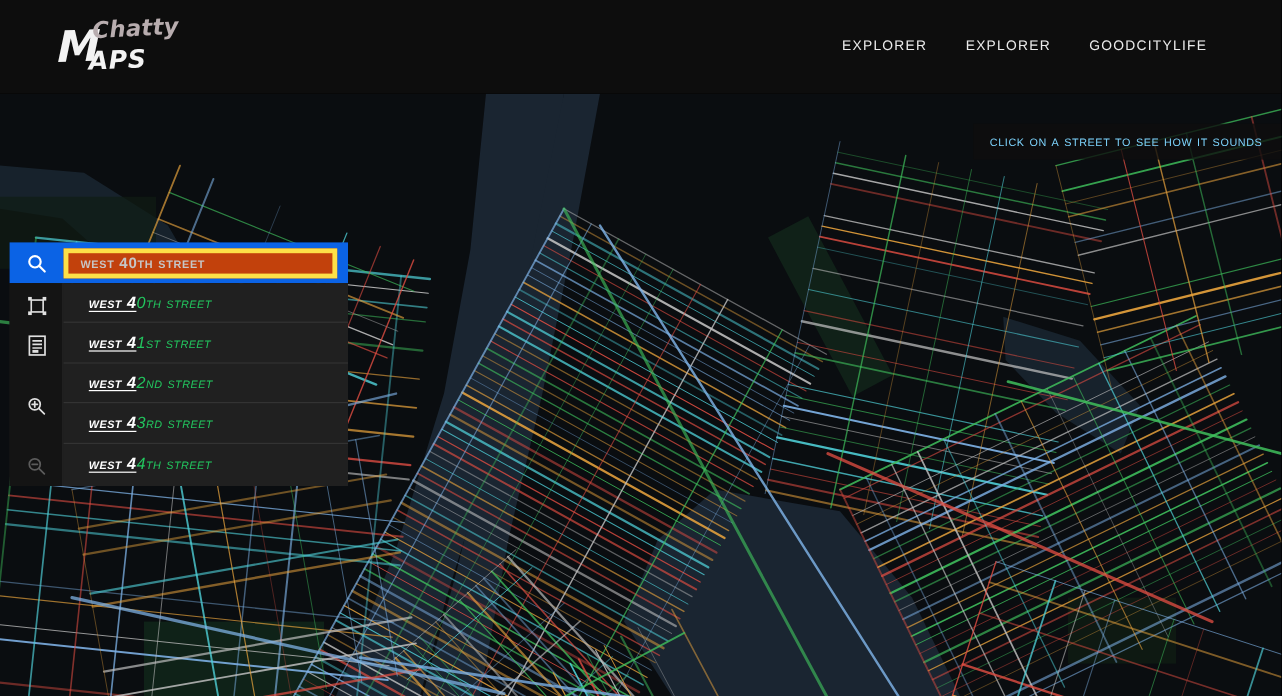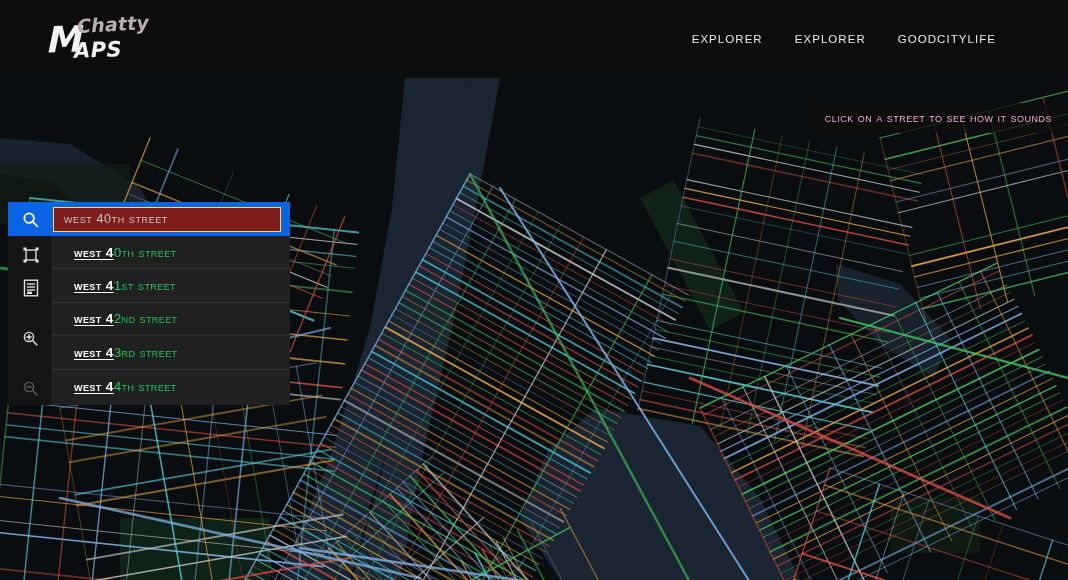--- a/index.html
+++ b/index.html
@@ -75,21 +75,21 @@
     font-style: italic;
     font-size: 21px;
     line-height: 21px;
     color: #f2f2f2;
     letter-spacing: 0.4px;
     transform: rotate(-2deg);
   }
 
   .nav {
     position: absolute;
-    right: 72px;
+    right: 62px;
     top: 33px;
     display: flex;
     gap: 32px;
     align-items: flex-start;
   }
   .nav-link {
     color: #ebebeb;
     font-size: 11.5px;
     letter-spacing: 1.05px;
     text-decoration: none;
@@ -112,21 +112,21 @@
   
   .map-hint {
     position: absolute;
     right: 0px;
     top: 25px;
     height: 30px;
     display: flex;
     align-items: center;
     padding: 0 16px 0 14px;
     background: rgba(14,14,14,0.80);
-    color: #f9a8d4;
+    color: #7dd3fc;
     font-size: 12.5px;
     letter-spacing: 0.5px;
     font-variant: small-caps;
     text-transform: lowercase;
     z-index: 30;
     white-space: nowrap;
   }
   .map-hint::first-letter { text-transform: uppercase; }
 
   
@@ -152,38 +152,40 @@
     display: flex;
     align-items: center;
     justify-content: center;
     flex: 0 0 45px;
   }
   .search-input {
     width: 228px;
     height: 25px;
     margin: 0 4px 0 0;
     box-sizing: border-box;
-    background: #7f1d1d;
-    border: 1px solid #fde047;
+    background: #c2410c;
+    border: 4px solid #fde047;
     outline: none;
     color: #c6c6c6;
     font-size: 12.5px;
     letter-spacing: 0.6px;
     padding: 0 10px;
     font-family: "Liberation Sans", sans-serif;
     font-variant: small-caps;
     text-transform: lowercase;
+    font-weight: bold;
   }
   .search-input::placeholder { color: #6a6a6a; }
 
   .panel {
     position: relative;
     width: 282px;
     background: #1a1a1a;
     display: flex;
+    font-style: italic;
   }
   .tool-rail {
     width: 45px;
     flex: 0 0 45px;
     background: #141414;
     border-right: 1px solid #2a2a2a;
     padding-top: 2px;
     box-sizing: border-box;
   }
   .tool-btn {

